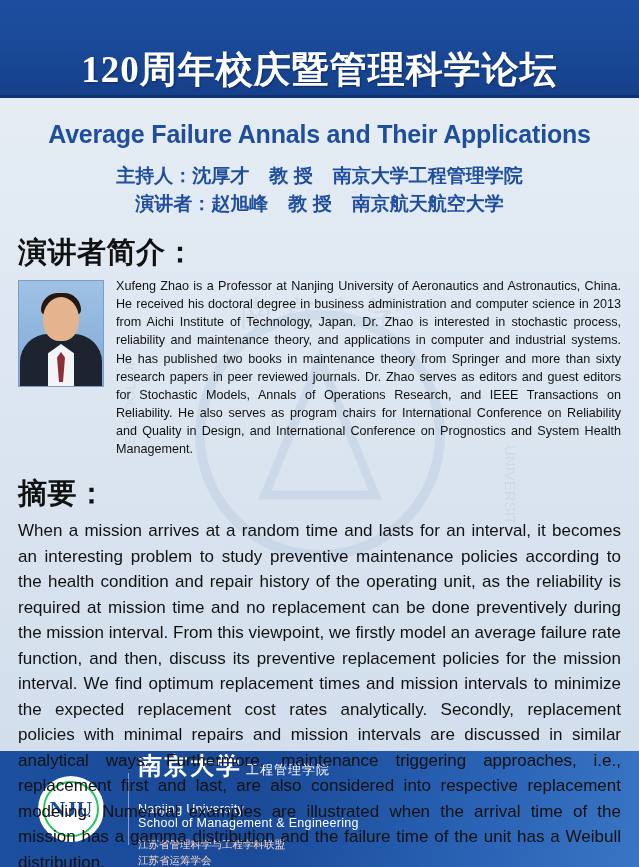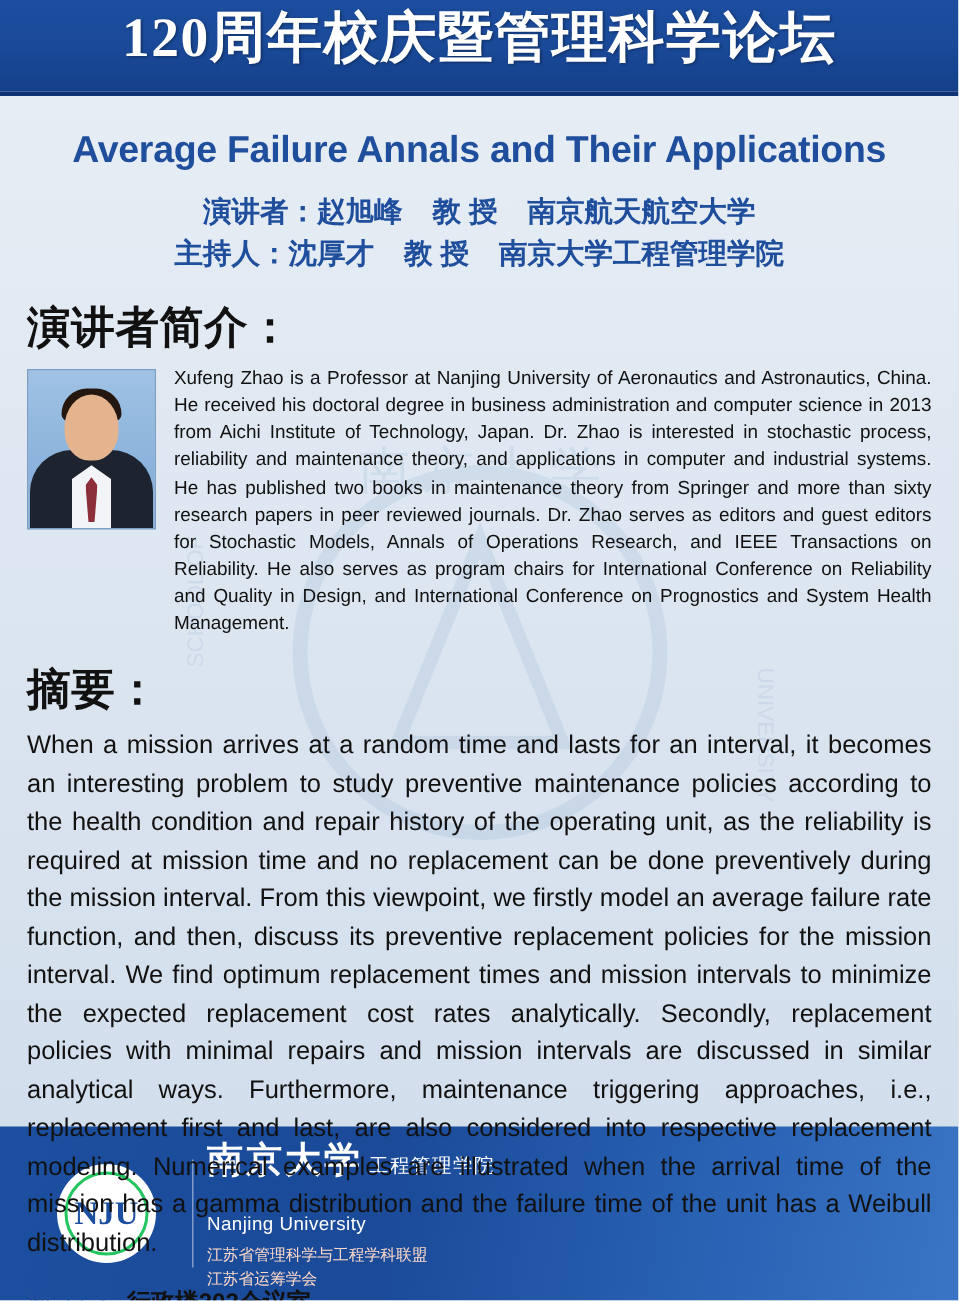--- a/index.html
+++ b/index.html
@@ -29,24 +29,24 @@
     width: 430px;
     height: 290px;
     opacity: 0.18;
     pointer-events: none;
   }
   .watermark svg { width: 100%; height: 100%; }
 
   
   .banner {
     position: relative;
-    height: 64px;
+    height: 98px;
     background: linear-gradient(180deg, #1c4d9e 0%, #1a4a99 45%, #15408a 100%);
     display: flex;
-    align-items: flex-start;
+    align-items: flex-end;
     justify-content: center;
     border-bottom: 3px solid #0f3madeup;
     border-bottom: 3px solid #0f3372;
   }
   .banner-title {
     color: #ffffff;
     font-size: 37px;
     font-weight: bold;
     letter-spacing: 1px;
     font-family: "Liberation Serif", "DejaVu Serif", serif;
@@ -273,24 +273,24 @@
   </div>
 
   <div class="content">
 
     <div class="talk-title">
       <div>Average Failure Annals and Their Applications</div>
     </div>
 
     <div class="speaker-lines">
       <div>
+        <span class="sp-label">主持人：</span><span>沈厚才</span><span class="gap-m"></span><span>教 授</span><span class="gap-m"></span><span>南京大学工程管理学院</span>
+      </div>
+      <div>
         <span class="sp-label">演讲者：</span><span>赵旭峰</span><span class="gap-m"></span><span>教 授</span><span class="gap-m"></span><span>南京航天航空大学</span>
-      </div>
-      <div>
-        <span class="sp-label">主持人：</span><span>沈厚才</span><span class="gap-m"></span><span>教 授</span><span class="gap-m"></span><span>南京大学工程管理学院</span>
       </div>
     </div>
 
     <div class="section-head">演讲者简介：</div>
     <div class="bio-block">
       <div class="portrait">
         <div class="body"></div>
         <div class="shirt"></div>
         <div class="tie"></div>
         <div class="hair"></div>
@@ -314,20 +314,21 @@
       <div class="nju-seal">
         <div class="inner">NJU</div>
       </div>
     </div>
     <div class="logo-divider"></div>
     <div class="org">
       <div>
         <span class="cn-name">南京大学</span><span class="cn-dept">工程管理学院</span>
       </div>
       <div class="en1">Nanjing University</div>
+      <div class="en2">School of Management &amp; Engineering</div>
       <div class="assoc">
         <div>江苏省管理科学与工程学科联盟</div>
         <div>江苏省运筹学会</div>
       </div>
     </div>
   </div>
 
 </div>
 
 </body></html>

